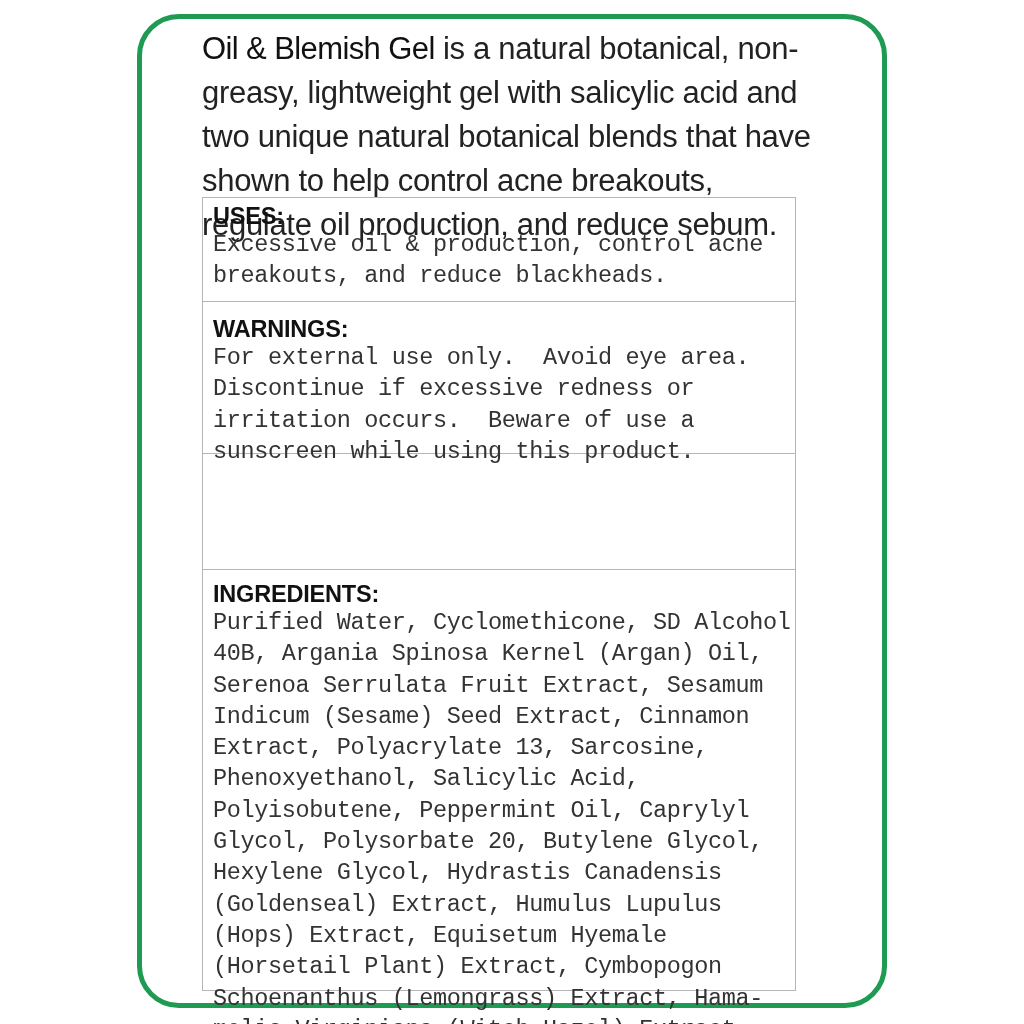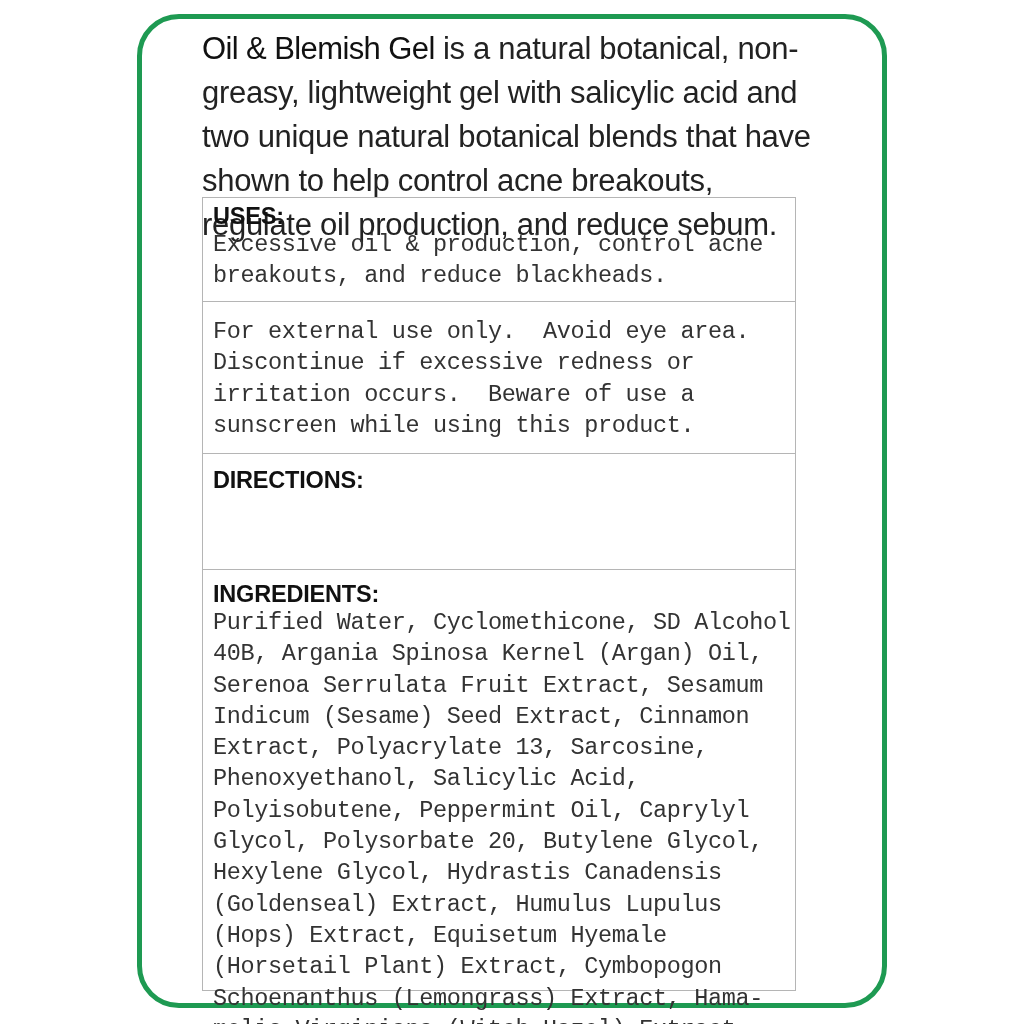--- a/index.html
+++ b/index.html
@@ -36,23 +36,23 @@
 <div class="intro">
   <span class="brand">Oil &amp; Blemish Gel</span><span> is a natural botanical, non-greasy, lightweight gel with salicylic acid and two unique na­tural botanical blends that have shown to help con­trol acne breakouts, regulate oil production, and reduce sebum.</span>
 </div>
 
 <div class="panel">
   <div class="section s-uses">
     <h3>USES:</h3>
     <p>Excessive oil &amp; production, control acne breakouts, and reduce blackheads.</p>
   </div>
   <div class="section s-warn">
+    <h3>WARNINGS:</h3>
     <p style="white-space: pre-wrap;">For external use only.  Avoid eye area.  Discontinue if excessive redness or irritation occurs.  Beware of use a sunscreen while using this product.</p>
   </div>
   <div class="section s-dir">
-    <h3>DIRECTIONS:</h3>
   </div>
   <div class="section s-ing">
     <h3>INGREDIENTS:</h3>
     <p style="hyphens: manual;">Purified Water, Cyclomethicone, SD Alcohol 40B, Ar­gania Spinosa Kernel (Argan) Oil, Serenoa Serrulata Fruit Extract, Sesamum Indicum (Sesame) Seed Ex­tract, Cinnamon Extract, Polyacrylate 13, Sarcosine, Phenoxyethanol, Salicylic Acid, Polyisobutene, Pe­ppermint Oil, Caprylyl Glycol, Polysorbate 20, Butylene Glycol, Hexylene Glycol, Hydrastis Canadensis (Gol­denseal) Extract, Humulus Lupulus (Hops) Extract, Equisetum Hyemale (Horsetail Plant) Extract, Cym­bopogon Schoenanthus (Lemongrass) Extract, Hama­melis Virginiana (Witch Hazel) Extract.</p>
     <div class="parabens">Parabens Free</div>
   </div>
 </div>
 
 </body></html>

